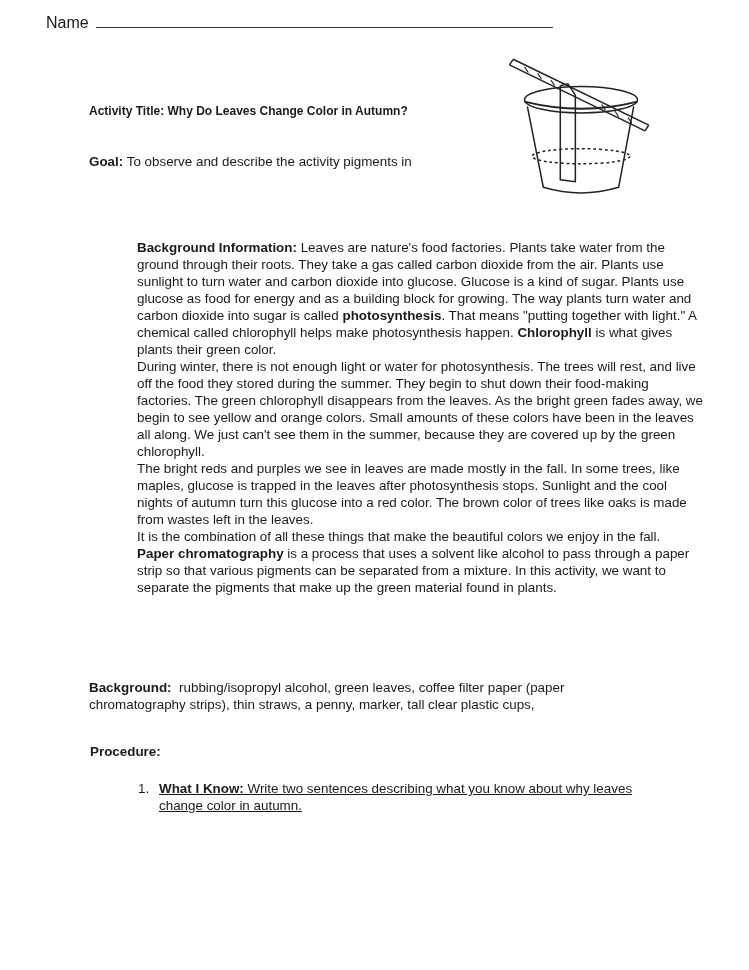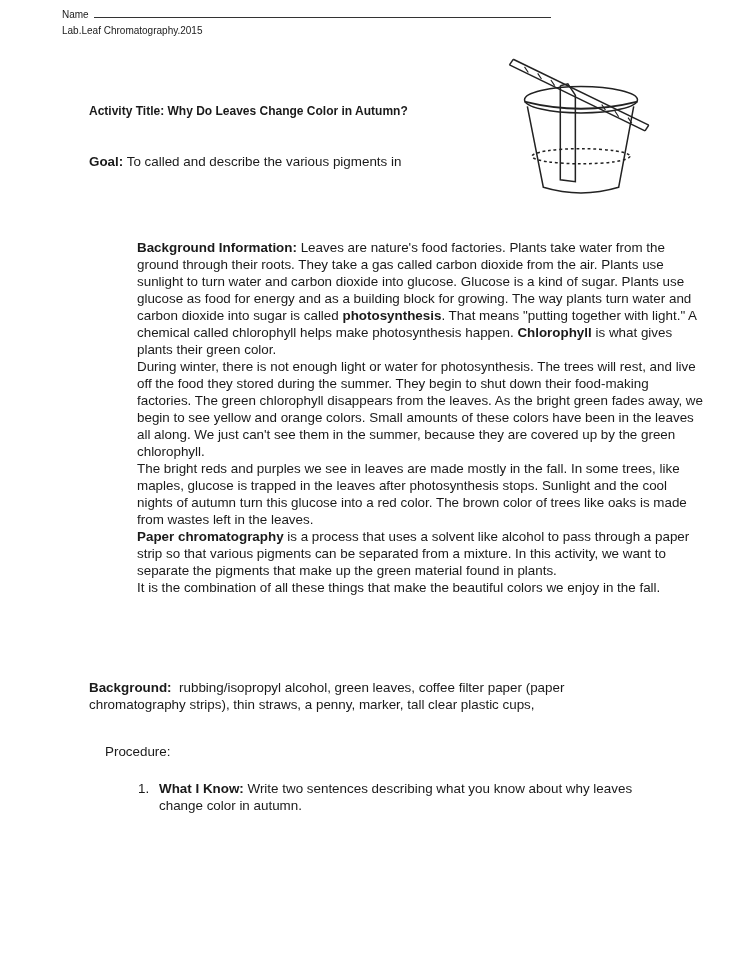--- a/index.html
+++ b/index.html
@@ -1,45 +1,44 @@
 <!DOCTYPE html>
 <html><head>
 <meta charset="utf-8">
 <style>
   html, body { margin: 0; padding: 0; background: #ffffff; }
   body {
     width: 749px; height: 970px; position: relative; overflow: hidden;
     font-family: "Liberation Sans", sans-serif; color: #1a1a1a;
     font-size: 13.4px;
   }
-  .header { position: absolute; left: 46px; top: 4px; font-size: 10px; line-height: 16px; margin-left: 16px; }
+  .header { position: absolute; left: 46px; top: 14px; font-size: 16px; line-height: 16px; }
   .name-line { display: inline-block; width: 457px; border-bottom: 1px solid #333; height: 13px; margin-left: 3px; vertical-align: baseline; }
   .figure { position: absolute; left: 495px; top: 48px; width: 172px; height: 160px; }
   .doc { position: absolute; left: 89px; top: 0; width: 565px; }
   .title { position: absolute; top: 104px; left: 0; font-weight: bold; font-size: 12px; white-space: nowrap; }
   .goal { position: absolute; top: 153px; left: 0; width: 400px; line-height: 17px; }
   .goal .line2 { padding-left: 37px; display: block; }
   .bg { position: absolute; top: 239px; left: 0; width: 566px; line-height: 17px; margin-left: 48px; }
   .bg p { margin: 0; }
   .materials { position: absolute; top: 679px; left: 0; width: 566px; line-height: 17px; }
-  .procedure { position: absolute; top: 744px; left: 16px; font-weight: normal; }
+  .procedure { position: absolute; top: 744px; left: 1px; font-weight: bold; }
   .steps { position: absolute; top: 780px; left: 49px; width: 500px; line-height: 17px; }
   .step-num { position: absolute; left: 0; }
-  .step-body { padding-left: 21px; display: block; }
+  .step-body { padding-left: 21px; display: block; text-decoration: underline; }
   b { font-weight: bold; }
 </style>
 </head>
 <body>
 
 <div class="header">
   <div>
     <span>Name</span>
     <span class="name-line"></span>
   </div>
-  <div>Lab.Leaf Chromatography.2015</div>
 </div>
 
 <svg class="figure" viewBox="0 0 180 170" fill="none" stroke="#222" stroke-width="1.6">
 
   <ellipse cx="90" cy="55" rx="60" ry="14"></ellipse>
   <path d="M30 57 Q90 72 150 57" stroke-width="2"></path>
 
   <path d="M33 62 L50 148 Q90 160 130 148 L146 62"></path>
 
   <ellipse cx="90" cy="115" rx="52" ry="8" stroke-dasharray="3 3"></ellipse>
@@ -56,29 +55,29 @@
 
 <div class="doc">
 
   <div class="title">
     <span>Activity Title:</span>
     <span>Why Do Leaves Change Color in Autumn?</span>
   </div>
 
   <div class="goal">
     <b>Goal:</b>
-    <span>To called and describe the various pigments in</span>
+    <span>To observe and describe the activity pigments in</span>
   </div>
 
   <div class="bg">
     <p><b>Background Information:</b><span> Leaves are nature's food factories. Plants take water from the ground through their roots. They take a gas called carbon dioxide from the air. Plants use sunlight to turn water and carbon dioxide into glucose. Glucose is a kind of sugar. Plants use glucose as food for energy and as a building block for growing. The way plants turn water and carbon dioxide into sugar is called </span><b>photosynthesis</b><span>. That means "putting together with light." A chemical called chlorophyll helps make photosynthesis happen. </span><b>Chlorophyll</b><span> is what gives plants their green color.</span></p>
     <p>During winter, there is not enough light or water for photosynthesis. The trees will rest, and live off the food they stored during the summer. They begin to shut down their food-making factories. The green chlorophyll disappears from the leaves. As the bright green fades away, we begin to see yellow and orange colors. Small amounts of these colors have been in the leaves all along. We just can't see them in the summer, because they are covered up by the green chlorophyll.</p>
     <p>The bright reds and purples we see in leaves are made mostly in the fall. In some trees, like maples, glucose is trapped in the leaves after photosynthesis stops. Sunlight and the cool nights of autumn turn this glucose into a red color. The brown color of trees like oaks is made from wastes left in the leaves.</p>
+    <p>It is the combination of all these things that make the beautiful colors we enjoy in the fall.</p>
     <p><b>Paper chromatography</b><span> is a process that uses a solvent like alcohol to pass through a paper strip so that various pigments can be separated from a mixture. In this activity, we want to separate the pigments that make up the green material found in plants.</span></p>
-    <p>It is the combination of all these things that make the beautiful colors we enjoy in the fall.</p>
   </div>
 
   <div class="materials">
     <b>Background:</b><span style="white-space:pre-wrap">  rubbing/isopropyl alcohol, green leaves, coffee filter paper (paper chromatography strips), thin straws, a penny, marker, tall clear plastic cups,</span>
   </div>
 
   <div class="procedure">Procedure:</div>
 
   <div class="steps">
     <div style="position:relative">

